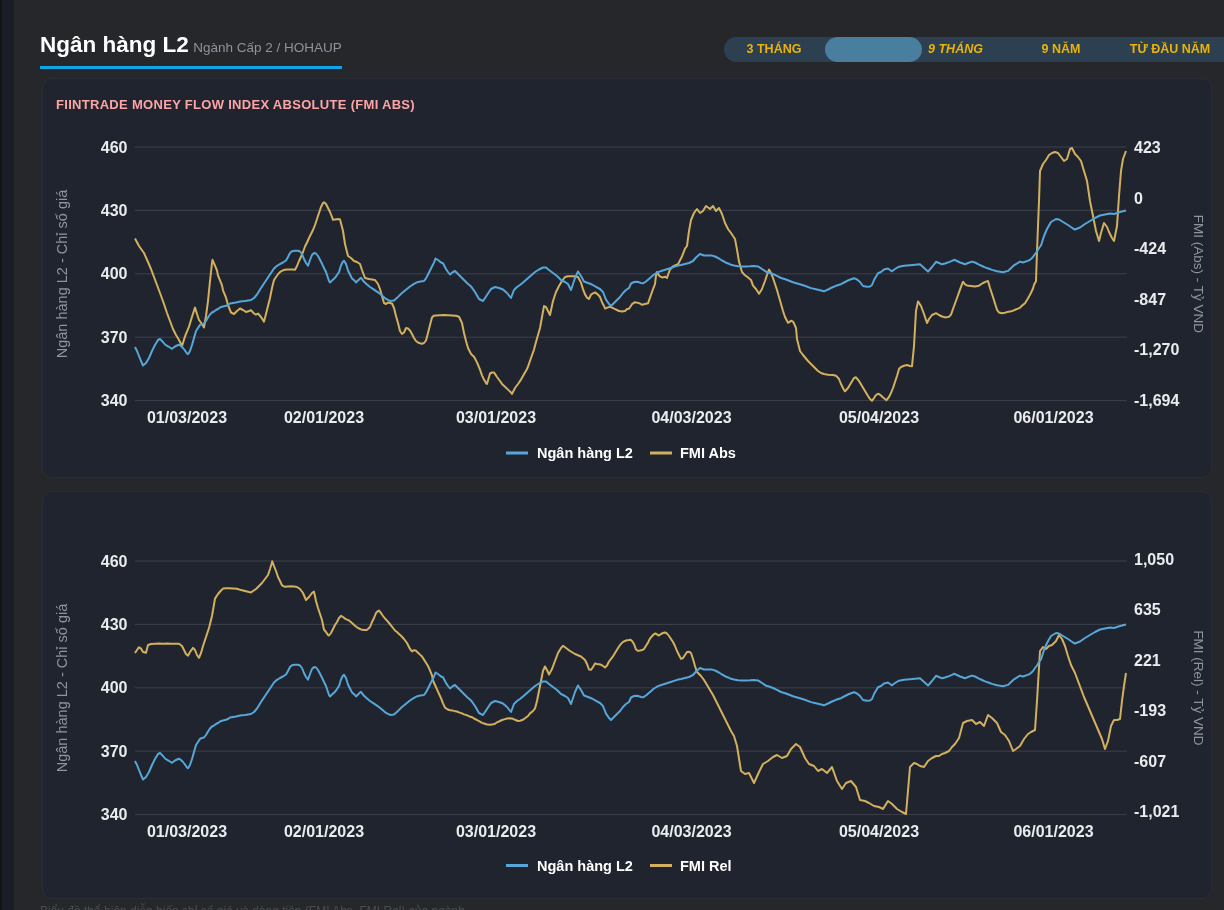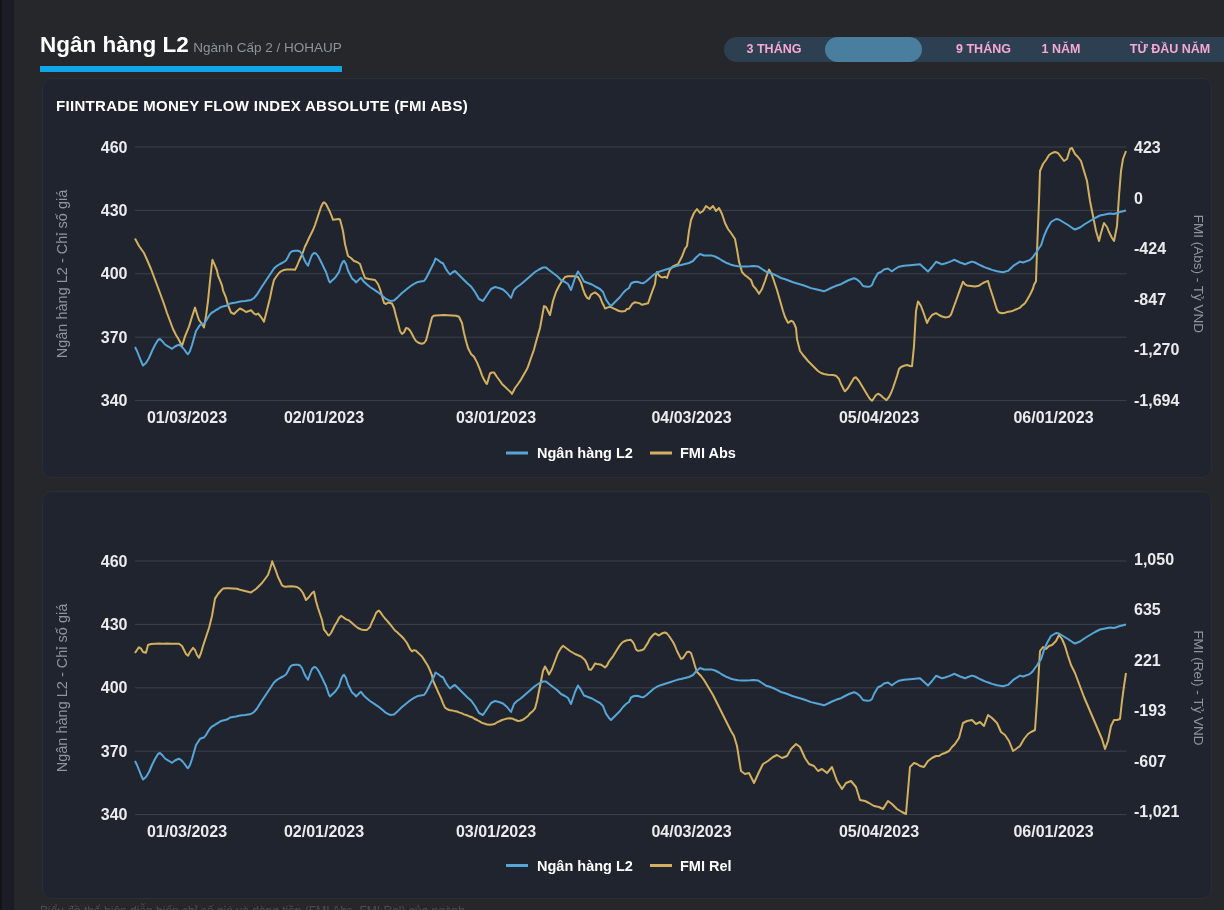--- a/index.html
+++ b/index.html
@@ -1,32 +1,32 @@
 <!DOCTYPE html>
 <html><head><meta charset="utf-8">
 <style>
 html,body{margin:0;padding:0;background:#26272b;width:1224px;height:910px;overflow:hidden;font-family:"Liberation Sans",sans-serif;}
 .panel{position:absolute;left:42px;width:1168px;background:#20242e;border:1px solid #282d38;border-radius:10px;}
-.ptitle{position:absolute;left:13px;font-size:15px;font-weight:bold;color:#ffffff;letter-spacing:.3px;}
+.ptitle{position:absolute;left:13px;font-size:13px;font-weight:bold;color:#fca5a5;letter-spacing:.3px;}
 .tabbar{position:absolute;left:724px;top:37px;width:516px;height:25px;background:#2c4052;border-radius:13px 0 0 13px;}
-.tab{position:absolute;top:0;height:25px;line-height:25px;text-align:center;font-size:12.5px;font-weight:bold;color:#f9a8d4;}
+.tab{position:absolute;top:0;height:25px;line-height:25px;text-align:center;font-size:12.5px;font-weight:bold;color:#eab308;}
 .pill{position:absolute;left:101px;top:0;width:97px;height:25px;background:#4a7e9e;border-radius:13px;}
 </style></head>
 <body>
 <div style="position:absolute;left:0;top:0;width:12px;height:910px;background:#1a1d25;border-left:2px solid #111318"></div>
-<div style="position:absolute;left:40px;top:32px;border-bottom:6px solid #0ea5e9;padding-bottom:8px;">
+<div style="position:absolute;left:40px;top:32px;border-bottom:3px solid #0ea5e9;padding-bottom:8px;">
   <span style="font-size:22.5px;font-weight:bold;color:#fff;">Ngân hàng L2</span>
   <span style="font-size:13.5px;color:#8d939c;"> Ngành Cấp 2 / HOHAUP</span>
 </div>
 <div class="tabbar">
   <div class="pill"></div>
   <div class="tab" style="left:5px;width:90px;">3 THÁNG</div>
   <div class="tab" style="left:101px;width:97px;margin-top:41px;">6 THÁNG</div>
-  <div class="tab" style="left:212px;width:95px;">9 THÁNG</div>
-  <div class="tab" style="left:292px;width:90px;">1 NĂM</div>
+  <div class="tab" style="left:184px;width:95px;font-style:italic;">9 THÁNG</div>
+  <div class="tab" style="left:292px;width:90px;">9 NĂM</div>
   <div class="tab" style="left:386px;width:120px;">TỪ ĐẦU NĂM</div>
 </div>
 <div class="panel" style="top:78px;height:398px;">
   <div class="ptitle" style="top:18px;">FIINTRADE MONEY FLOW INDEX ABSOLUTE (FMI ABS)</div>
   <svg width="1170" height="398" viewBox="42 78 1170 398" style="position:absolute;left:0;top:0">
 <line x1="134" y1="146.0" x2="1125.5" y2="146.0" stroke="#3d414b" stroke-width="1"></line>
 <line x1="134" y1="209.4" x2="1125.5" y2="209.4" stroke="#3d414b" stroke-width="1"></line>
 <line x1="134" y1="272.8" x2="1125.5" y2="272.8" stroke="#3d414b" stroke-width="1"></line>
 <line x1="134" y1="336.2" x2="1125.5" y2="336.2" stroke="#3d414b" stroke-width="1"></line>
 <line x1="134" y1="399.6" x2="1125.5" y2="399.6" stroke="#3d414b" stroke-width="1"></line>

